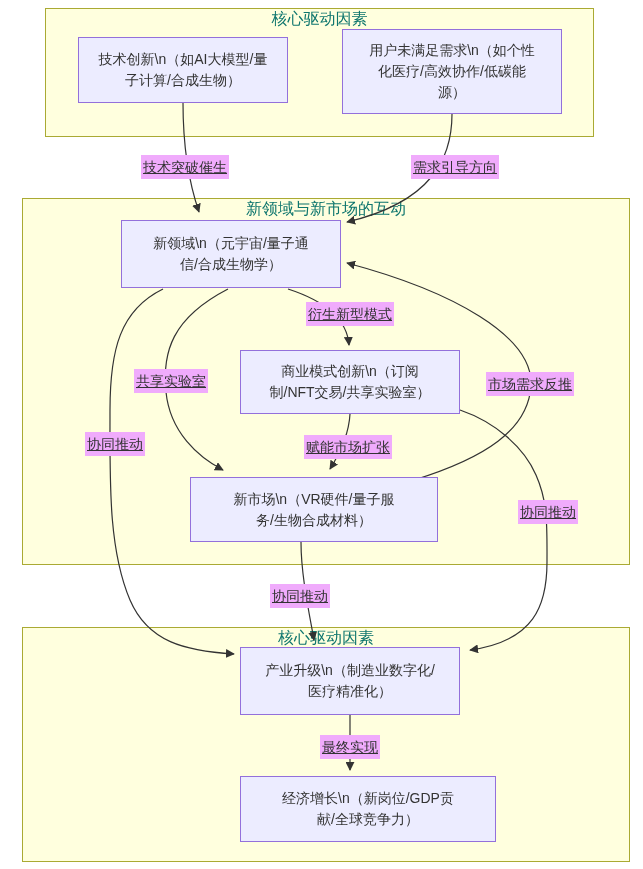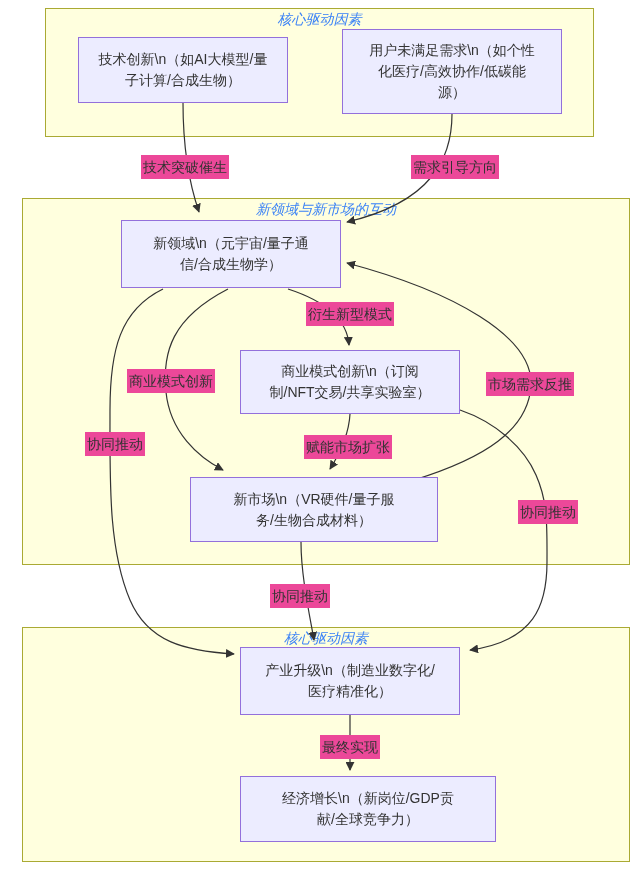--- a/index.html
+++ b/index.html
@@ -16,25 +16,24 @@
     position: absolute;
     background: #ffffde;
     border: 1px solid #aaaa33;
     z-index: 1;
   }
   .sg-title {
     position: absolute;
     top: 1px;
     left: 50%;
     transform: translateX(-50%);
-    font-size: 14px;
+    font-size: 16px;
     line-height: 18px;
     white-space: nowrap;
-    color: #3b82f6;
-    font-style: italic;
+    color: #0f766e;
   }
   svg.edges {
     position: absolute;
     left: 0; top: 0;
     z-index: 2;
     pointer-events: none;
   }
   .node {
     position: absolute;
     z-index: 3;
@@ -46,26 +45,27 @@
     align-items: center;
     font-size: 14px;
     line-height: 21px;
     text-align: center;
     box-sizing: border-box;
   }
   .edge-label {
     position: absolute;
     z-index: 4;
     transform: translate(-50%, -50%);
-    background: #ec4899;
+    background: #f0abfc;
     padding: 3px 2px;
     font-size: 14px;
     line-height: 18px;
     white-space: nowrap;
     color: #333333;
+    text-decoration: underline;
   }
 </style>
 </head>
 <body>
 
 <div class="canvas">
 
   <div class="subgraph" style="left:45px; top:8px; width:547px; height:127px;">
     <div class="sg-title">核心驱动因素</div>
   </div>
@@ -130,21 +130,21 @@
   </div>
 
   <div class="node" style="left:240px; top:776px; width:256px; height:66px;">
     <div>经济增长\n（新岗位/GDP贡</div>
     <div>献/全球竞争力）</div>
   </div>
 
   <div class="edge-label" style="left:185px; top:167px;">技术突破催生</div>
   <div class="edge-label" style="left:455px; top:167px;">需求引导方向</div>
   <div class="edge-label" style="left:350px; top:314px;">衍生新型模式</div>
-  <div class="edge-label" style="left:171px; top:381px;">商业模式创新</div>
+  <div class="edge-label" style="left:171px; top:381px;">共享实验室</div>
   <div class="edge-label" style="left:348px; top:447px;">赋能市场扩张</div>
   <div class="edge-label" style="left:530px; top:384px;">市场需求反推</div>
   <div class="edge-label" style="left:115px; top:444px;">协同推动</div>
   <div class="edge-label" style="left:548px; top:512px;">协同推动</div>
   <div class="edge-label" style="left:300px; top:596px;">协同推动</div>
   <div class="edge-label" style="left:350px; top:747px;">最终实现</div>
 
 </div>
 
 </body></html>

